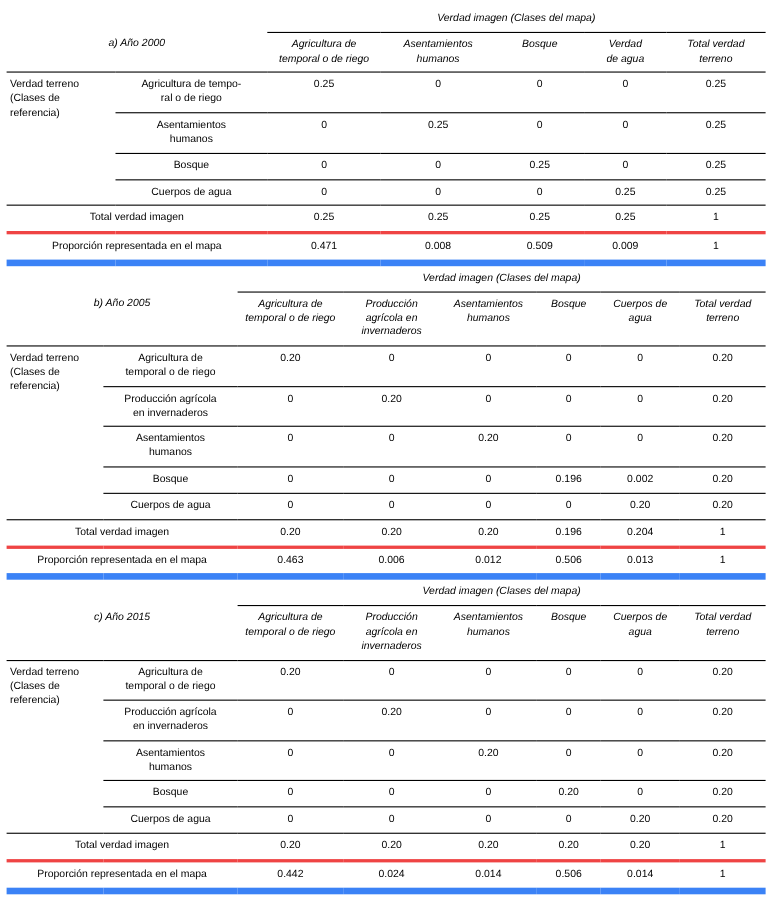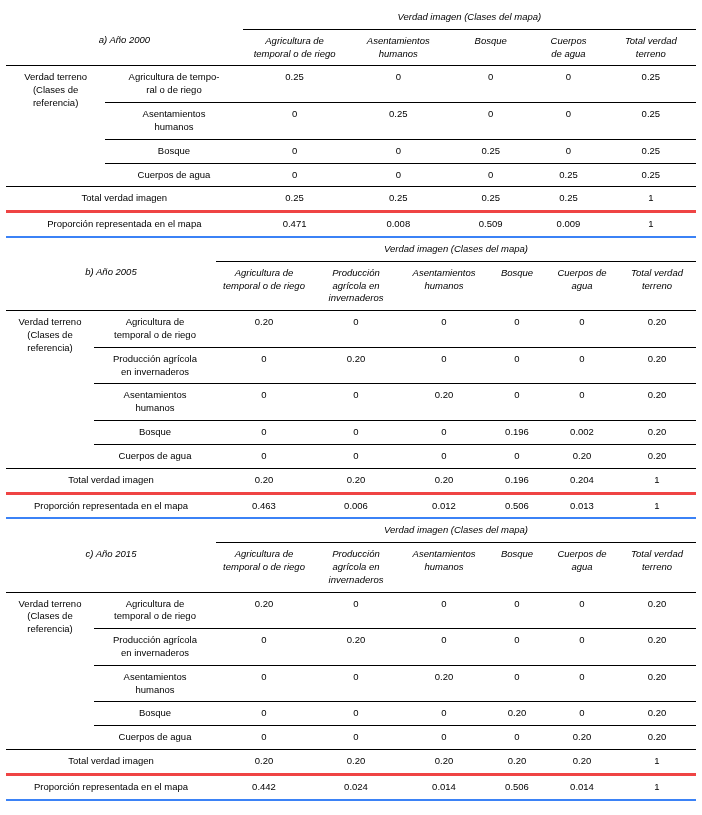--- a/index.html
+++ b/index.html
@@ -50,38 +50,38 @@
     padding-bottom: 4px;
   }
   .colhead .l2, .colhead .l3 {
     display: block;
   }
   .hdr-row-bottom td {
     border-bottom: 1px solid #000;
   }
   
   .sidelabel {
-    text-align: center;
+    text-align: left;
     padding-left: 2px;
     line-height: 1.9;
   }
   .rowname {
     text-align: center;
     padding-left: 16px;
   }
   .num {
     text-align: center;
   }
   .rule-top td { border-top: 1px solid #000; }
   .totalrow td {
     border-top: 1px solid #000;
     border-bottom: 3px solid #ef4444;
   }
   .proprow td {
-    border-bottom: 2px solid #3b82f6;
+    border-bottom: 6px solid #3b82f6;
   }
   .center-label {
     text-align: center;
   }
   .sec-title {
     text-align: center;
     font-style: italic;
     vertical-align: middle;
   }
   .block { margin-bottom: 0px; }
@@ -114,21 +114,21 @@
           <span class="l2">temporal o de riego</span>
         </td>
         <td class="colhead">
           <span class="l1">Asentamientos</span>
           <span class="l2">humanos</span>
         </td>
         <td class="colhead">
           <span class="l1">Bosque</span>
         </td>
         <td class="colhead">
-          <span class="l1">Cuerpos</span>
+          <span class="l1">Verdad</span>
           <span class="l2">de agua</span>
         </td>
         <td class="colhead">
           <span class="l1">Total verdad</span>
           <span class="l2">terreno</span>
         </td>
       </tr>
 
       <tr>
         <td class="sidelabel" rowspan="4">

